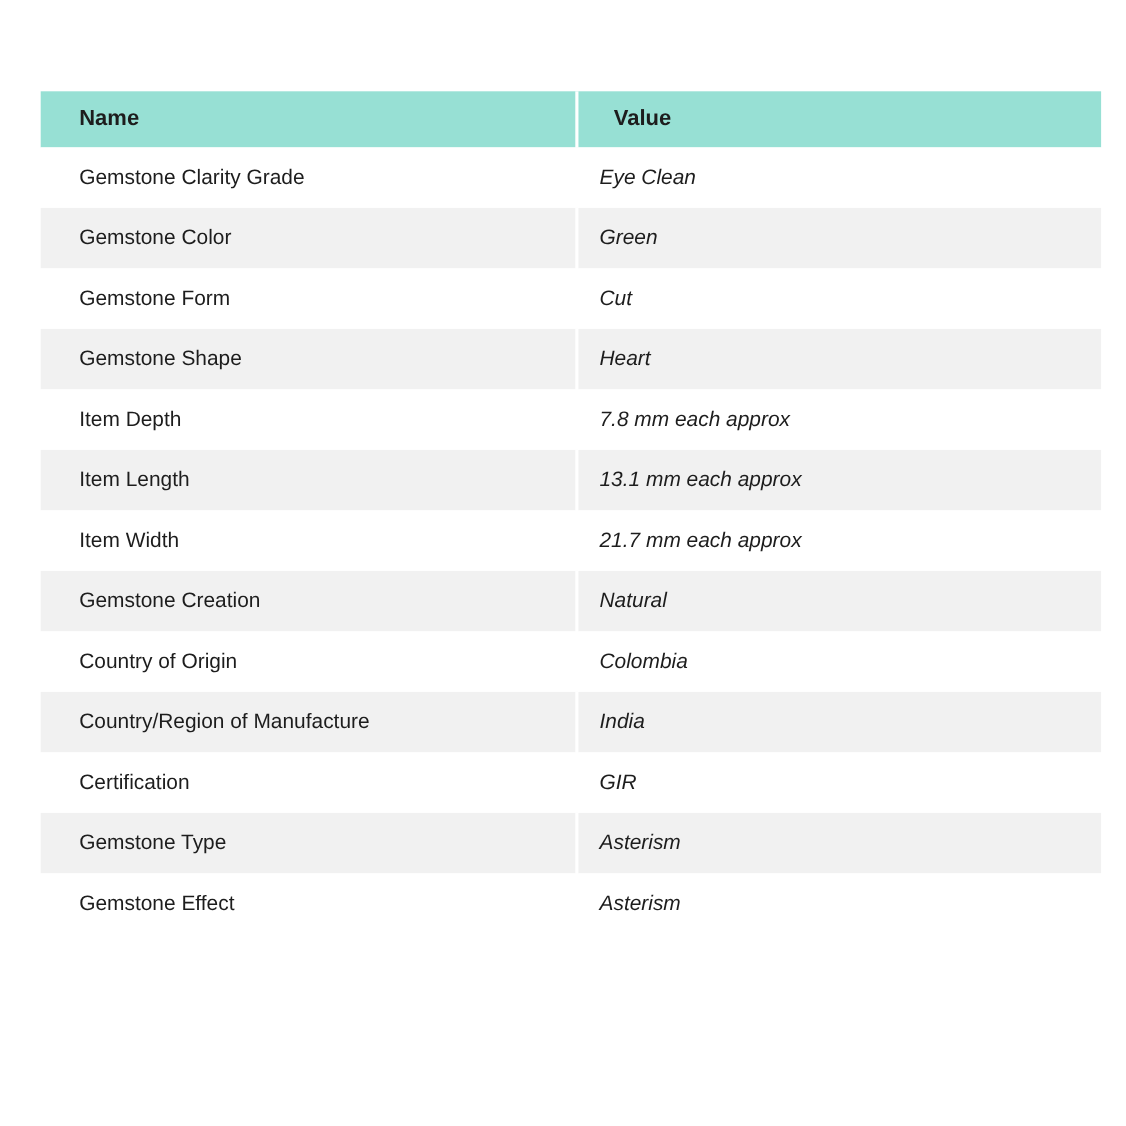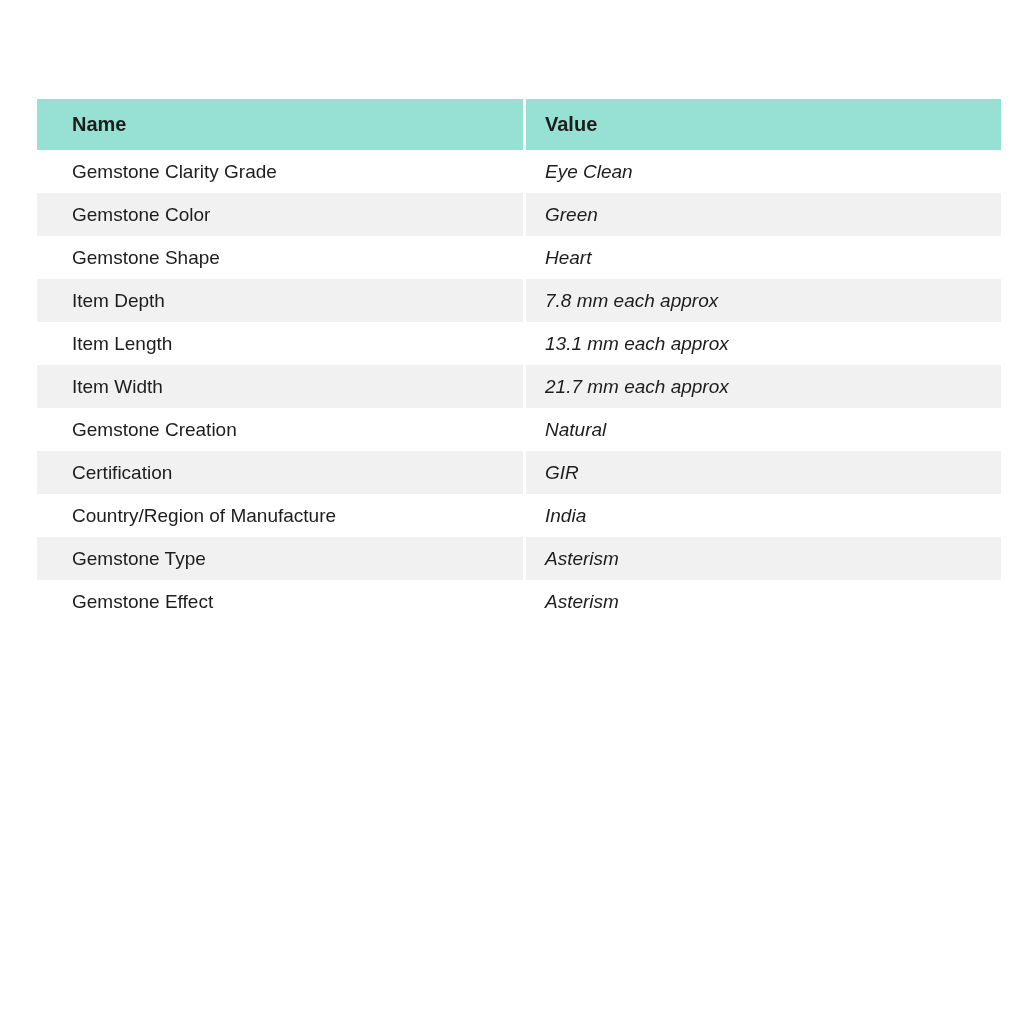--- a/index.html
+++ b/index.html
@@ -15,35 +15,35 @@
     width:1024px;height:1024px;position:relative;
     background:var(--page-bg);
     font-family:"Liberation Sans","DejaVu Sans",sans-serif;
     color:var(--text);
   }
   .spec-table-wrap{
     position:absolute;left:37px;top:83px;width:964px;
   }
   table{
     border-collapse:separate;border-spacing:0;
-    width:964px;table-layout:fixed;margin-top:16px;
+    width:964px;table-layout:fixed;
   }
   th,td{
     text-align:left;vertical-align:middle;
     overflow:hidden;white-space:nowrap;
   }
   th{
     background:var(--header-bg);
     height:51px;font-size:20px;font-weight:700;
     padding:0 0 0 35px;
   }
-  th.value-col{padding-left:19px;}
+  th.value-col{padding-left:32px;}
   th.name-col{border-right:3px solid var(--divider);}
   td{
-    height:43px;font-size:19px;font-weight:400;
+    height:55px;font-size:19px;font-weight:400;
     background:var(--row-bg);
     padding:0 0 0 35px;
   }
   td.value-cell{padding-left:19px;font-style:italic;}
   td.name-cell{border-right:3px solid var(--divider);}
   tbody tr:nth-child(even) td{background:var(--row-alt-bg);}
 </style>
 </head>
 <body>
 
@@ -63,20 +63,24 @@
   <tr>
     <td class="name-cell">Gemstone Clarity Grade</td>
     <td class="value-cell">Eye Clean</td>
   </tr>
 
   <tr>
     <td class="name-cell">Gemstone Color</td>
     <td class="value-cell">Green</td>
   </tr>
 
+  <tr>
+    <td class="name-cell">Gemstone Form</td>
+    <td class="value-cell">Cut</td>
+  </tr>
 
   <tr>
     <td class="name-cell">Gemstone Shape</td>
     <td class="value-cell">Heart</td>
   </tr>
 
 
   <tr>
     <td class="name-cell">Item Depth</td>
     <td class="value-cell">7.8 mm each approx</td>
@@ -90,29 +94,33 @@
   <tr>
     <td class="name-cell">Item Width</td>
     <td class="value-cell">21.7 mm each approx</td>
   </tr>
 
   <tr>
     <td class="name-cell">Gemstone Creation</td>
     <td class="value-cell">Natural</td>
   </tr>
 
-
   <tr>
-    <td class="name-cell">Certification</td>
-    <td class="value-cell">GIR</td>
+    <td class="name-cell">Country of Origin</td>
+    <td class="value-cell">Colombia</td>
   </tr>
 
   <tr>
     <td class="name-cell">Country/Region of Manufacture</td>
     <td class="value-cell">India</td>
+  </tr>
+
+  <tr>
+    <td class="name-cell">Certification</td>
+    <td class="value-cell">GIR</td>
   </tr>
 
   <tr>
     <td class="name-cell">Gemstone Type</td>
     <td class="value-cell">Asterism</td>
   </tr>
 
 
   <tr>
     <td class="name-cell">Gemstone Effect</td>

